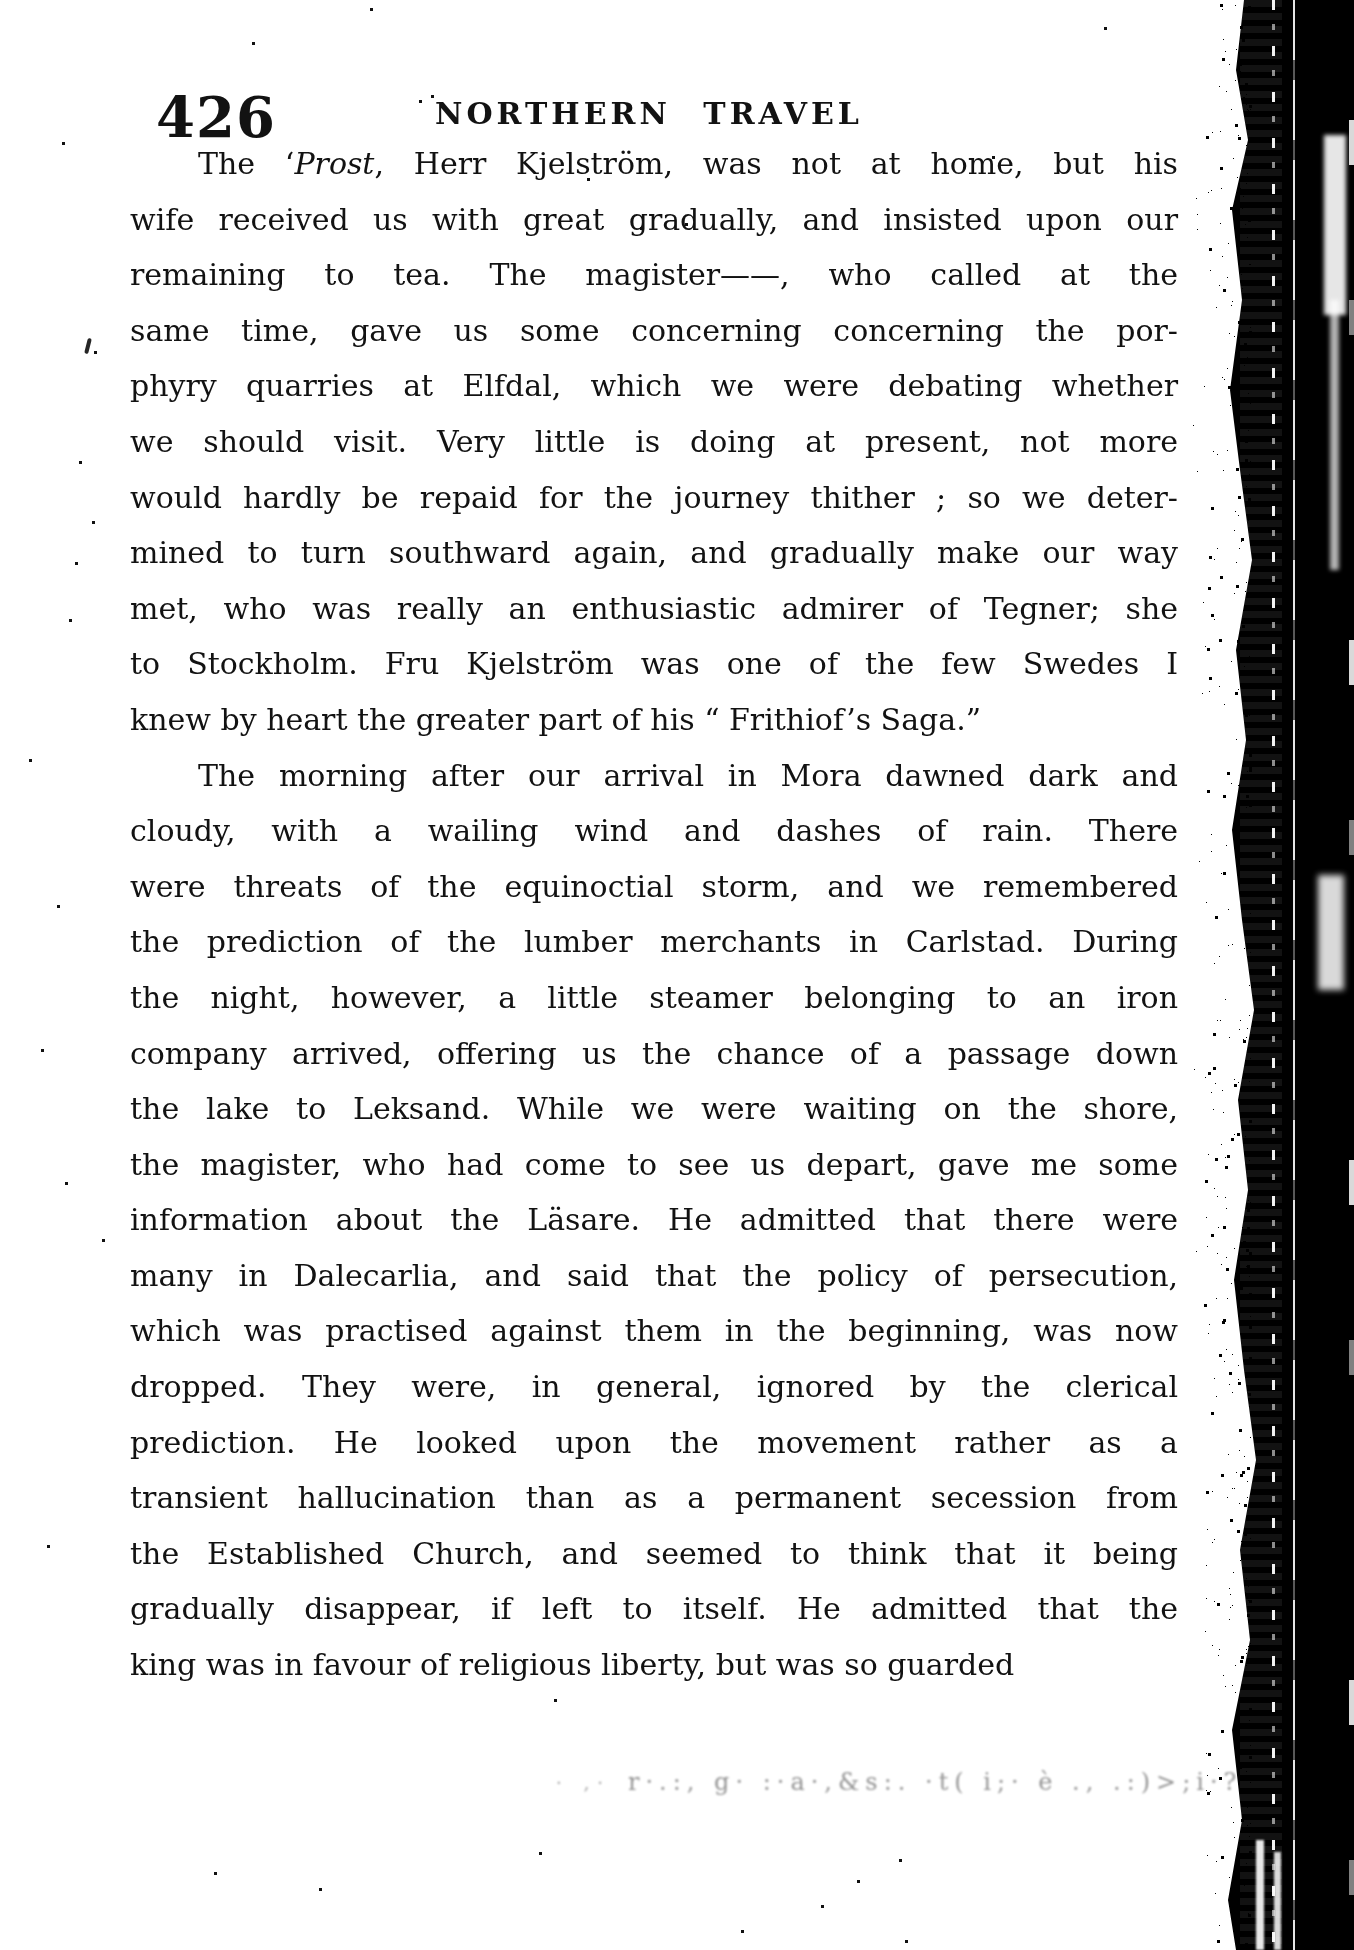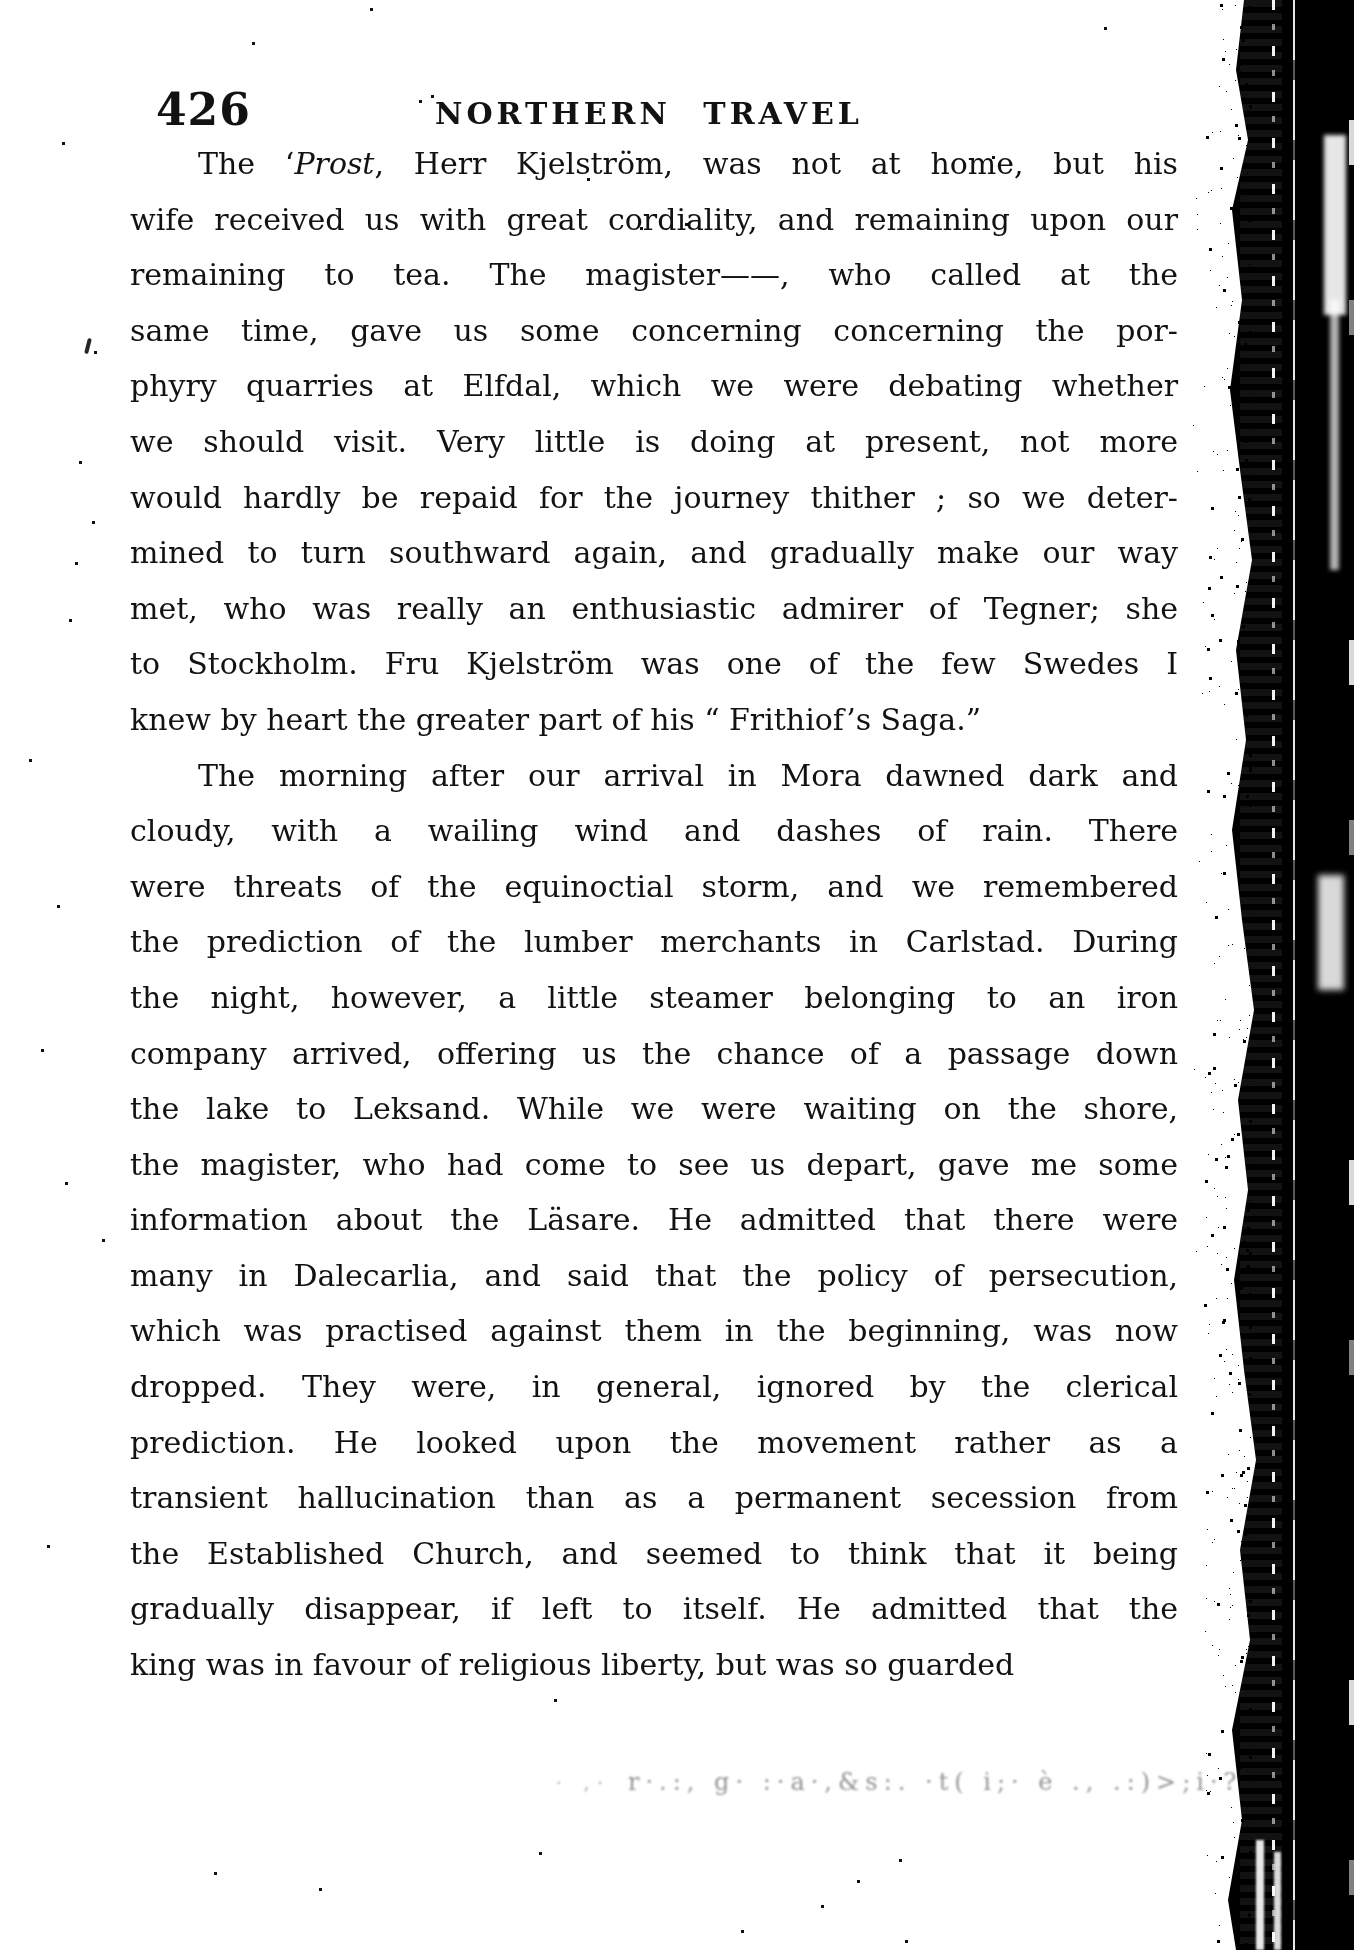--- a/index.html
+++ b/index.html
@@ -3,21 +3,21 @@
 <meta charset="utf-8">
 <style>
   html,body { margin:0; padding:0; background:#ffffff; }
   .page {
     position:relative; width:1354px; height:1950px;
     background:#ffffff; overflow:hidden;
     font-family:"DejaVu Serif", serif; color:#121212;
   }
   .folio {
     position:absolute; left:156px; top:84px;
-    font-size:44px; font-weight:bold; letter-spacing:1px;
+    font-size:56px; font-weight:bold; letter-spacing:1px;
   }
   .running-title {
     position:absolute; left:649px; top:96px; transform:translateX(-50%);
     font-size:30px; font-weight:bold; letter-spacing:4px; word-spacing:18px;
     white-space:nowrap;
   }
   .body-text { position:absolute; left:130px; top:136px; width:1048px; }
   .line {
     font-size:30px; line-height:55.6px; height:55.6px;
     text-align:justify; text-align-last:justify;
@@ -89,21 +89,21 @@
 <body>
 
 <div class="page">
 
   <div class="folio">426</div>
 
   <div class="running-title">NORTHERN TRAVEL</div>
 
   <div class="body-text">
       <div class="line indent"><span>The ‘</span><i>Prost</i><span>, Herr Kjelström, was not at home, but his</span></div>
-      <div class="line"><span>wife received us with great cordiality, and remaining upon our</span></div>
+      <div class="line"><span>wife received us with great gradually, and insisted upon our</span></div>
       <div class="line"><span>remaining to tea. The magister——, who called at the</span></div>
       <div class="line"><span>same time, gave us some concerning concerning the por-</span></div>
       <div class="line"><span>phyry quarries at Elfdal, which we were debating whether</span></div>
       <div class="line"><span>we should visit. Very little is doing at present, not more</span></div>
       <div class="line"><span>would hardly be repaid for the journey thither ; so we deter-</span></div>
       <div class="line"><span>mined to turn southward again, and gradually make our way</span></div>
       <div class="line"><span>met, who was really an enthusiastic admirer of Tegner; she</span></div>
       <div class="line"><span>to Stockholm. Fru Kjelström was one of the few Swedes I</span></div>
       <div class="line para-end"><span>knew by heart the greater part of his “ Frithiof’s Saga.”</span></div>
       <div class="line indent"><span>The morning after our arrival in Mora dawned dark and</span></div>

